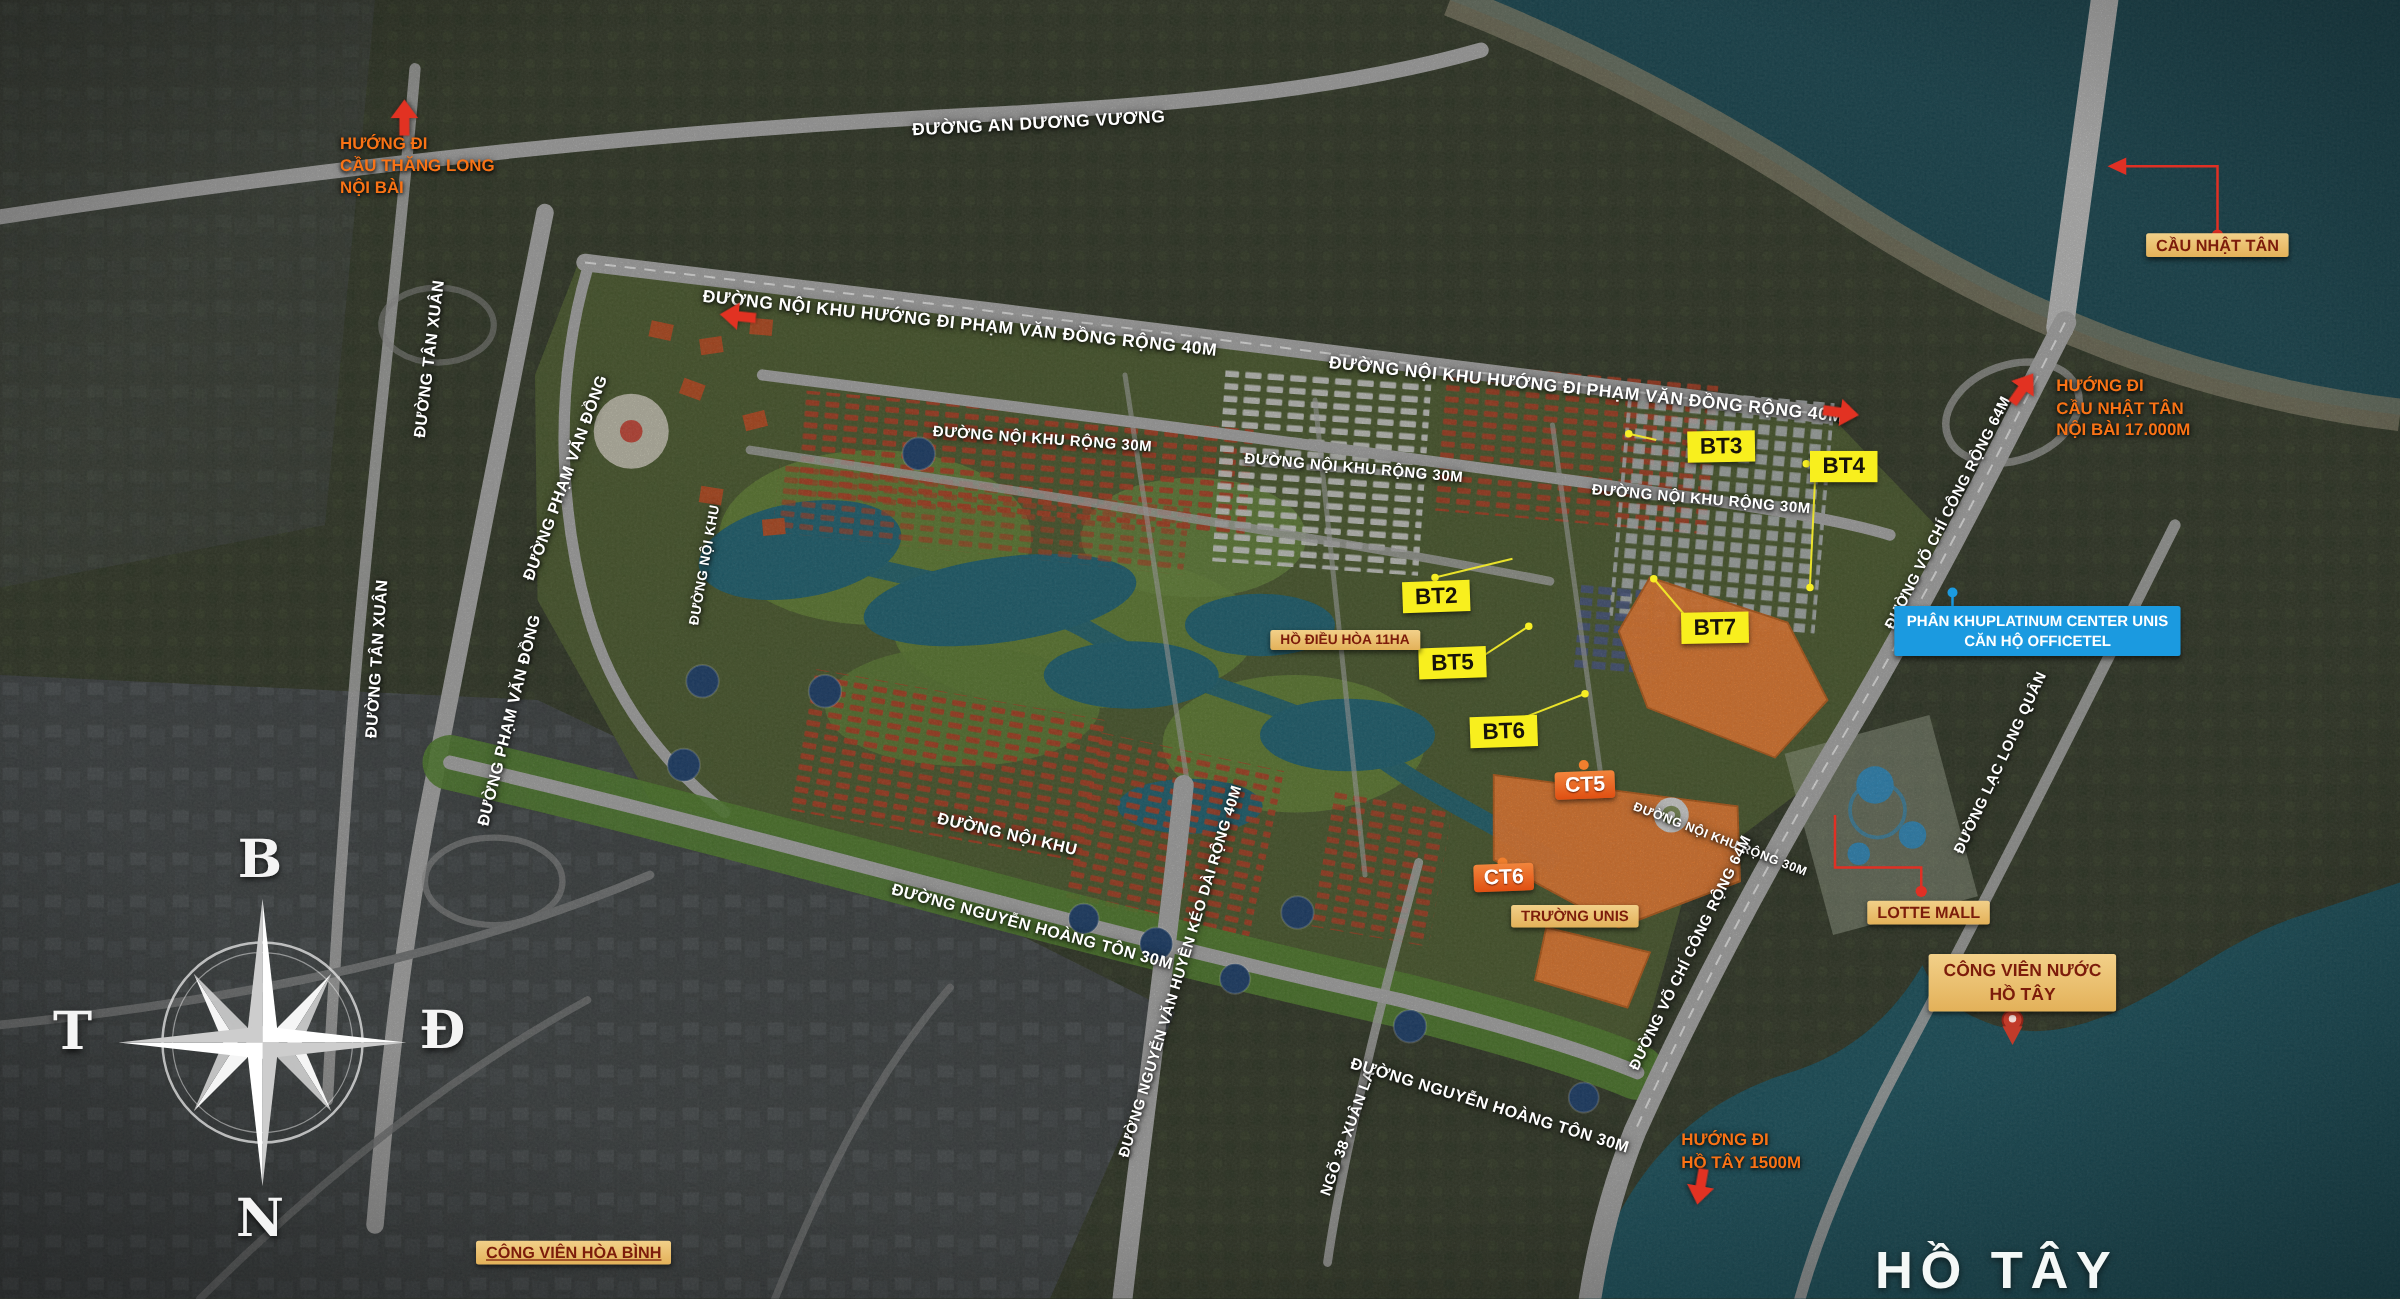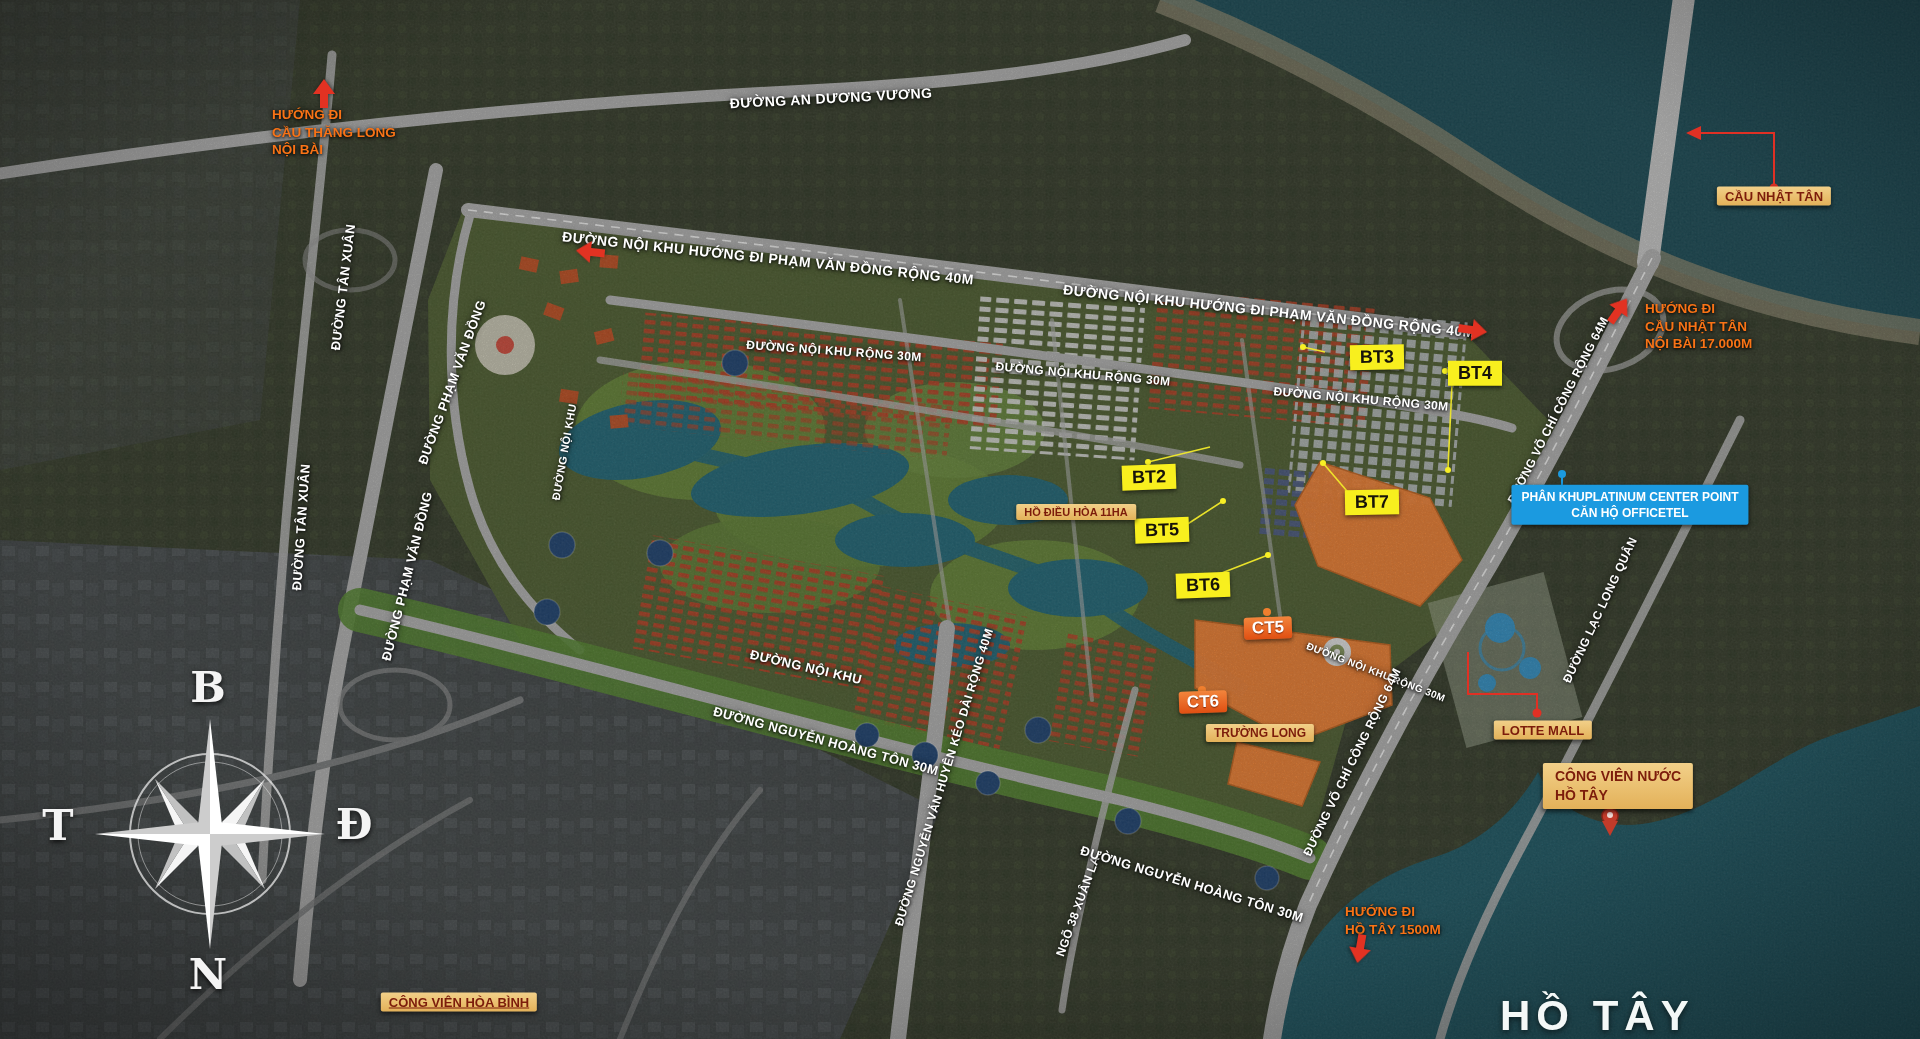--- a/index.html
+++ b/index.html
@@ -6,21 +6,21 @@
   .stage{position:relative;width:1920px;height:1039px;overflow:hidden;background:#2b3026;
          font-family:"Liberation Sans",sans-serif;}
   .stage svg.layer{position:absolute;left:0;top:0;}
   .lbl{position:absolute;color:#fff;font-weight:700;white-space:nowrap;letter-spacing:.4px;
        text-shadow:0 1px 3px rgba(0,0,0,.95),0 0 7px rgba(0,0,0,.55);}
   .badge{position:absolute;font-weight:800;white-space:nowrap;box-shadow:0 2px 4px rgba(0,0,0,.55);}
   .badge-yellow{background:#f8ef1e;color:#17130a;font-size:18px;line-height:1.25;padding:1px 10px;}
   .badge-ct{background:linear-gradient(#f2853c,#e04f12);color:#fff;font-size:17px;padding:1px 8px;
             border-radius:3px;text-shadow:0 1px 1px rgba(90,20,0,.7);}
   .badge-tan{background:linear-gradient(#f2d089,#e3b159);color:#7c1c0b;font-size:13px;padding:2px 8px;border-radius:2px;}
-  .badge-tan.two-line{line-height:1.35;font-size:14px;padding:4px 12px;}
+  .badge-tan.two-line{text-align:center;line-height:1.35;font-size:14px;padding:4px 12px;}
   .badge-blue{background:#1b9ae0;color:#fff;font-size:12px;font-weight:700;padding:4px 10px;
               text-align:center;line-height:1.35;border-radius:2px;}
   .dir{position:absolute;color:#f97316;font-weight:700;font-size:13.5px;line-height:1.3;
        white-space:pre-line;text-shadow:0 1px 3px rgba(0,0,0,.95),0 0 6px rgba(0,0,0,.6);}
   .arrow{position:absolute;filter:drop-shadow(0 1px 2px rgba(0,0,0,.6));}
   .lake-name{position:absolute;color:#f4f8f7;font-weight:700;font-size:42px;letter-spacing:6px;
              text-shadow:0 2px 6px rgba(0,0,0,.6);}
   
   .compass{position:absolute;left:30px;top:662px;width:360px;height:350px;}
   .compass .pt{position:absolute;color:#f4f4f4;font-family:"DejaVu Serif","Liberation Serif",serif;
@@ -256,29 +256,29 @@
   <div class="badge badge-yellow" style="left:1475px;top:373px;transform:translate(-50%,-50%);">BT4</div>
   <div class="badge badge-yellow" style="left:1149px;top:477px;transform:translate(-50%,-50%) rotate(-2deg);">BT2</div>
   <div class="badge badge-yellow" style="left:1372px;top:502px;transform:translate(-50%,-50%) rotate(-1deg);">BT7</div>
   <div class="badge badge-yellow" style="left:1162px;top:530px;transform:translate(-50%,-50%) rotate(-2deg);">BT5</div>
   <div class="badge badge-yellow" style="left:1203px;top:585px;transform:translate(-50%,-50%) rotate(-2deg);">BT6</div>
   <div class="badge badge-ct" style="left:1268px;top:628px;transform:translate(-50%,-50%) rotate(-2deg);">CT5</div>
   <div class="badge badge-ct" style="left:1203px;top:702px;transform:translate(-50%,-50%) rotate(-2deg);">CT6</div>
 
   <div class="badge badge-tan" style="left:1774px;top:196px;transform:translate(-50%,-50%);">CẦU NHẬT TÂN</div>
   <div class="badge badge-tan" style="left:1076px;top:512px;font-size:11px;transform:translate(-50%,-50%);">HỒ ĐIỀU HÒA 11HA</div>
-  <div class="badge badge-tan" style="left:1260px;top:733px;font-size:12px;transform:translate(-50%,-50%);">TRƯỜNG LONG</div>
+  <div class="badge badge-tan" style="left:1260px;top:733px;font-size:12px;transform:translate(-50%,-50%);">TRƯỜNG UNIS</div>
   <div class="badge badge-tan" style="left:1543px;top:730px;transform:translate(-50%,-50%);">LOTTE MALL</div>
   <div class="badge badge-tan two-line" style="left:1618px;top:786px;transform:translate(-50%,-50%);">
     <div>CÔNG VIÊN NƯỚC</div>
     <div>HỒ TÂY</div>
   </div>
   <div class="badge badge-tan" style="left:459px;top:1002px;transform:translate(-50%,-50%);text-decoration:underline;">CÔNG VIÊN HÒA BÌNH</div>
   <div class="badge badge-blue" style="left:1630px;top:505px;transform:translate(-50%,-50%);">
-    <div>PHÂN KHUPLATINUM CENTER POINT</div>
+    <div>PHÂN KHUPLATINUM CENTER UNIS</div>
     <div>CĂN HỘ OFFICETEL</div>
   </div>
 
   <div class="dir" style="left:272px;top:106px;">HƯỚNG ĐI
 CẦU THĂNG LONG
 NỘI BÀI</div>
   <div class="dir" style="left:1645px;top:300px;">HƯỚNG ĐI
 CẦU NHẬT TÂN
 NỘI BÀI 17.000M</div>
   <div class="dir" style="left:1345px;top:903px;">HƯỚNG ĐI

